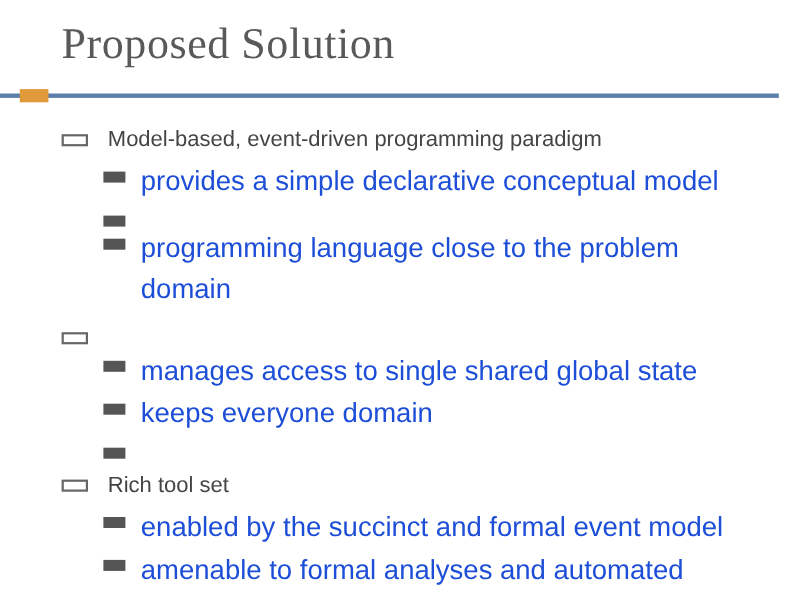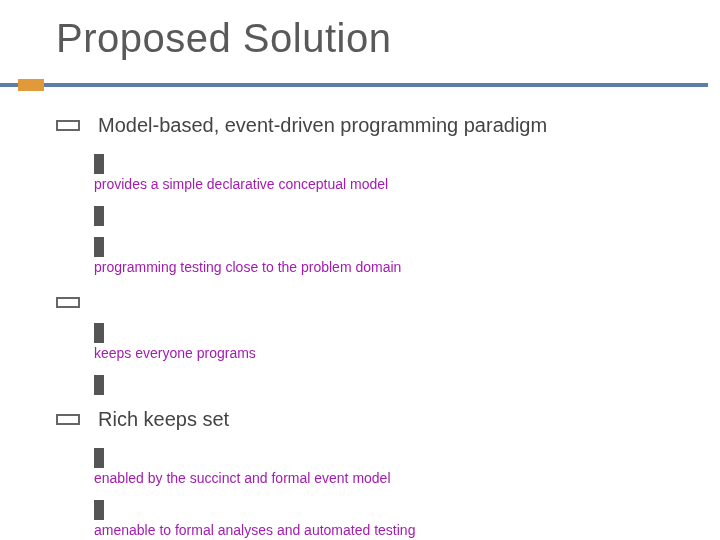--- a/index.html
+++ b/index.html
@@ -13,21 +13,21 @@
     overflow: hidden;
   }
   .slide {
     position: relative;
     width: 720px;
     height: 540px;
     box-sizing: border-box;
     padding: 16px 0 0 0;
   }
   .title {
-    font-family: Liberation Sans, sans-serif;
+    font-family: Liberation Serif, serif;
     font-size: 40px;
     font-weight: 400;
     color: #595959;
     padding-left: 56px;
     letter-spacing: 0.5px;
     margin-bottom: 18px;
   }
   .rule-wrap {
     position: relative;
     height: 12px;
@@ -74,25 +74,24 @@
     margin-top: 9px;
     margin-right: 18px;
   }
   .sub-list {
     padding-left: 38px;
     margin-bottom: 10px;
   }
   .sub-row {
     display: flex;
     align-items: flex-start;
-    font-size: 14px;
-    color: #a21caf;
+    font-size: 25px;
+    color: #1d4ed8;
     line-height: 1.5;
     margin-bottom: 2px;
-    flex-direction: column;
   }
   .sub-bullet {
     flex: 0 0 20px;
     display: inline-block;
     width: 10px;
     height: 10px;
     background: #555;
     margin-top: 9px;
     margin-right: 14px;
   }
@@ -119,44 +118,48 @@
       <div class="sub-list">
         <div class="sub-row">
           <span class="sub-bullet"></span>
           <span>provides a simple declarative conceptual model</span>
         </div>
         <div class="sub-row">
           <span class="sub-bullet"></span>
         </div>
         <div class="sub-row">
           <span class="sub-bullet"></span>
-          <span>programming testing close to the problem domain</span>
+          <span>programming language close to the problem domain</span>
         </div>
       </div>
     </div>
 
     <div class="top-item">
       <div class="top-row">
         <span class="top-bullet"></span>
       </div>
       <div class="sub-list">
         <div class="sub-row">
           <span class="sub-bullet"></span>
-          <span>keeps everyone programs</span>
+          <span>manages access to single shared global state</span>
+        </div>
+        <div class="sub-row">
+          <span class="sub-bullet"></span>
+          <span>keeps everyone domain</span>
         </div>
         <div class="sub-row">
           <span class="sub-bullet"></span>
         </div>
       </div>
     </div>
 
     <div class="top-item">
       <div class="top-row">
         <span class="top-bullet"></span>
-        <span>Rich keeps set</span>
+        <span>Rich tool set</span>
       </div>
       <div class="sub-list">
         <div class="sub-row">
           <span class="sub-bullet"></span>
           <span>enabled by the succinct and formal event model</span>
         </div>
         <div class="sub-row">
           <span class="sub-bullet"></span>
           <span>amenable to formal analyses and automated testing</span>
         </div>

